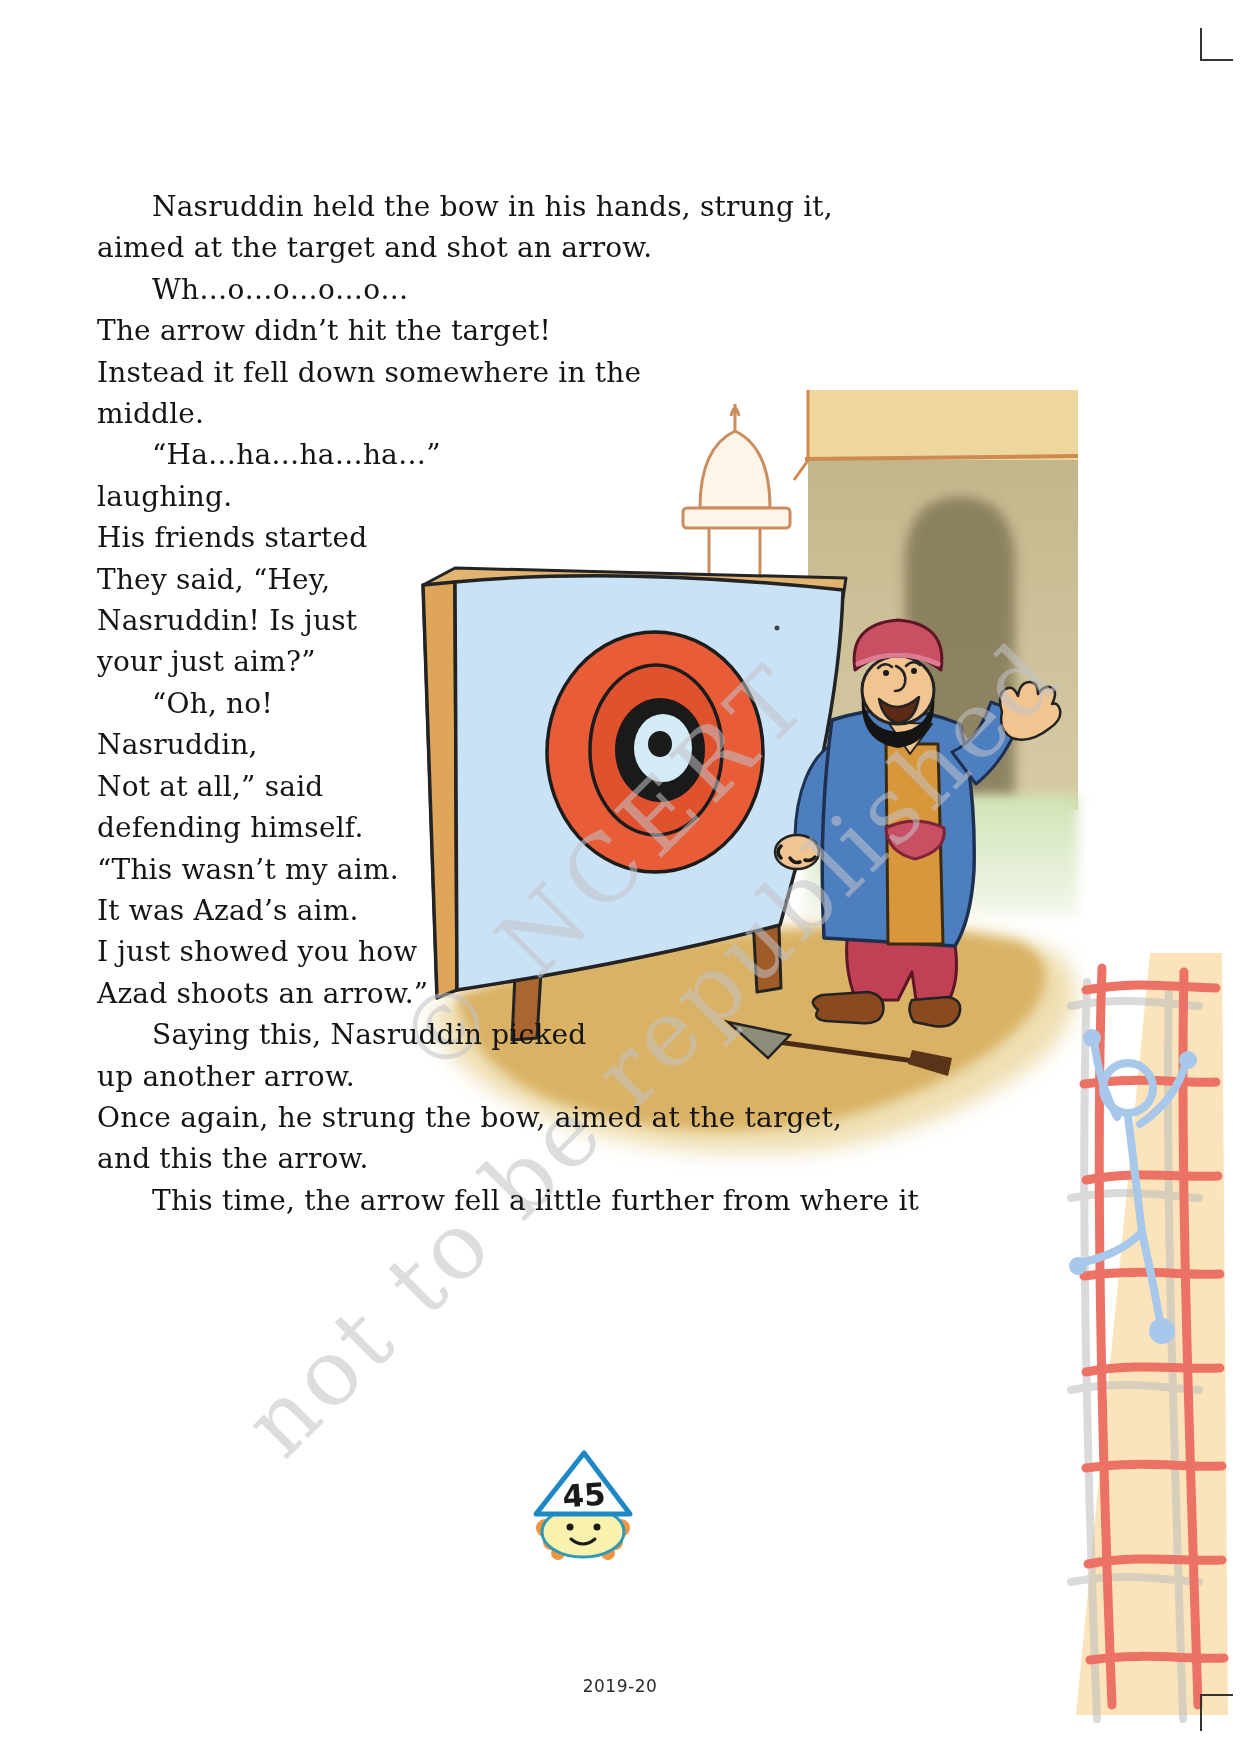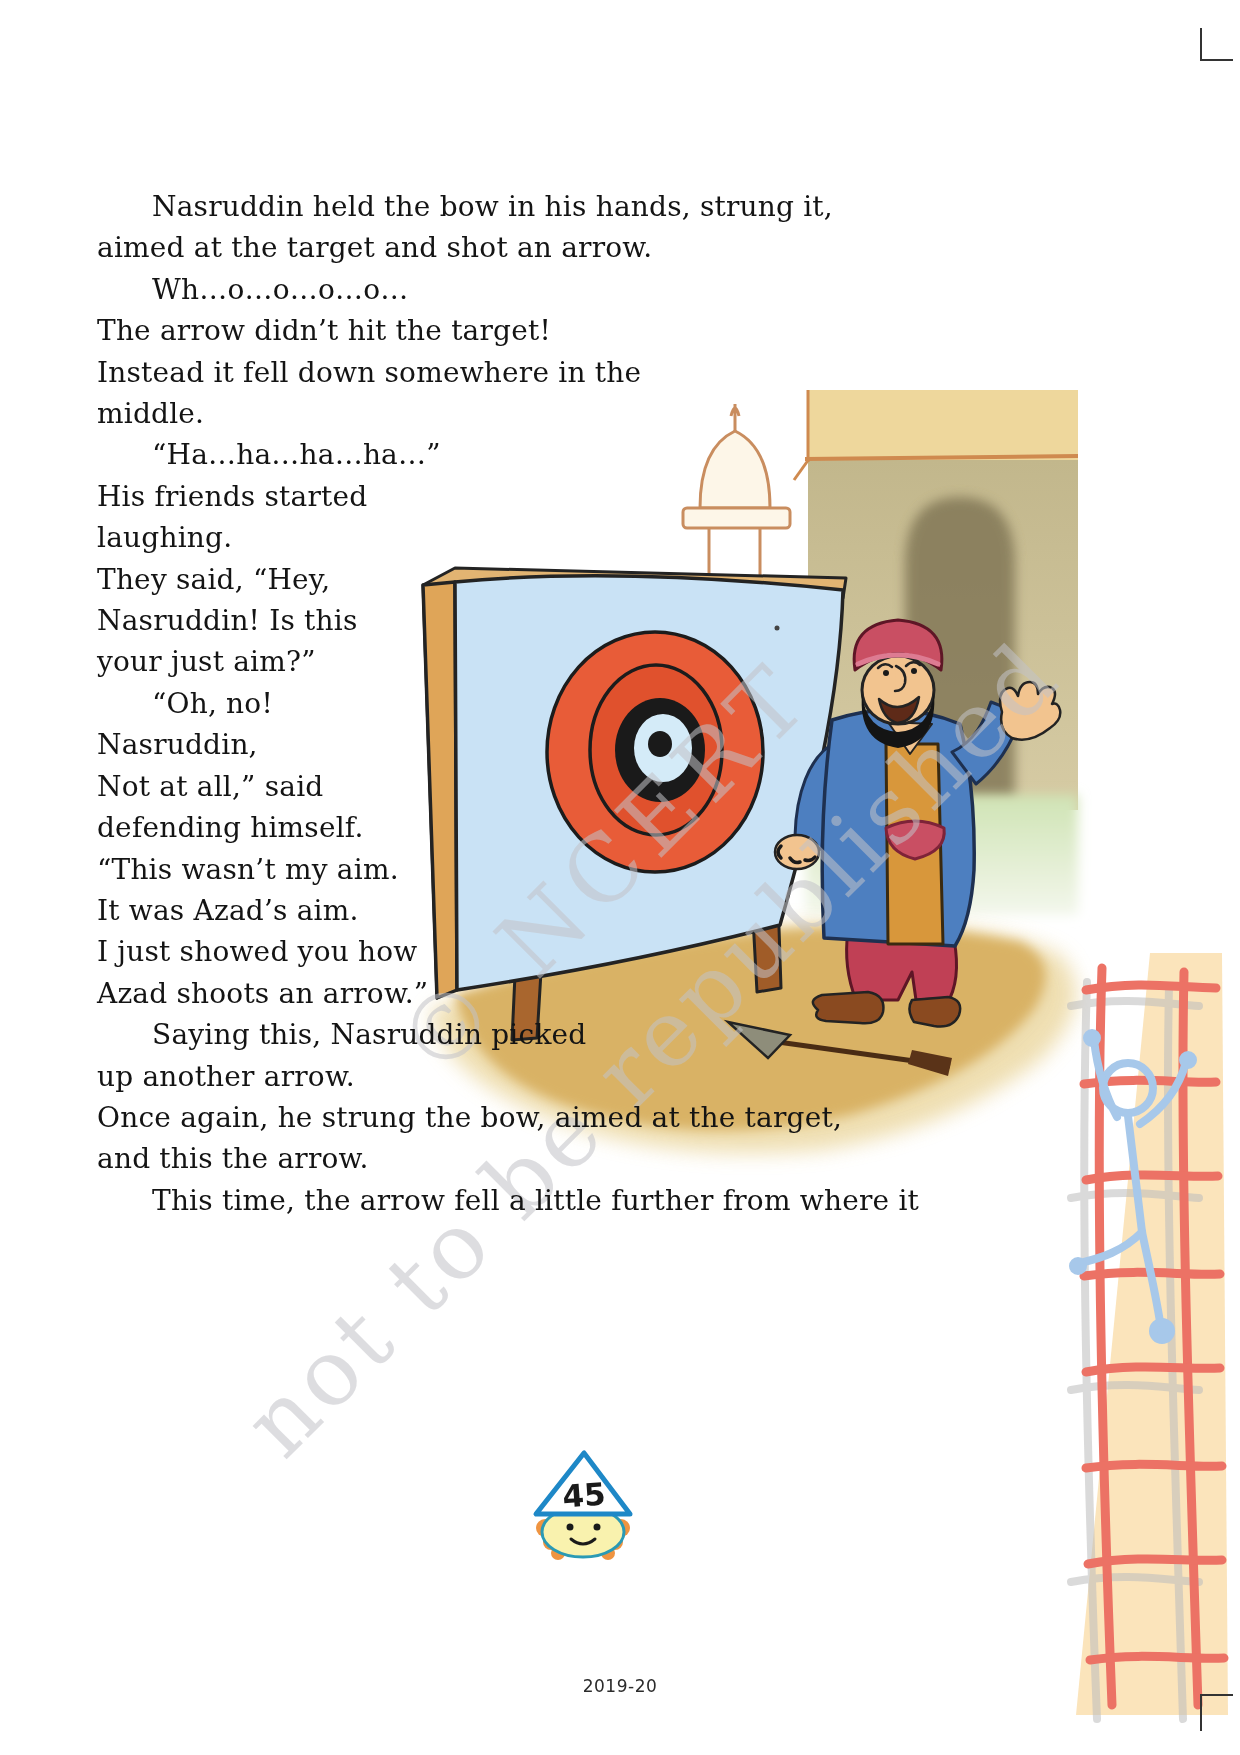--- a/index.html
+++ b/index.html
@@ -198,24 +198,24 @@
   <div class="wm" id="wm2">not to be republished</div>
 
   <div class="story">
     <div class="ln ind">Nasruddin held the bow in his hands, strung it,</div>
     <div class="ln">aimed at the target and shot an arrow.</div>
     <div class="ln ind">Wh…o…o…o…o…</div>
     <div class="ln">The arrow didn’t hit the target!</div>
     <div class="ln">Instead it fell down somewhere in the</div>
     <div class="ln">middle.</div>
     <div class="ln ind">“Ha…ha…ha…ha…”</div>
+    <div class="ln">laughing.</div>
     <div class="ln">His friends started</div>
-    <div class="ln">laughing.</div>
     <div class="ln">They said, “Hey,</div>
-    <div class="ln">Nasruddin! Is this</div>
+    <div class="ln">Nasruddin! Is just</div>
     <div class="ln">your just aim?”</div>
     <div class="ln ind">“Oh, no!</div>
     <div class="ln">Nasruddin,</div>
     <div class="ln">Not at all,” said</div>
     <div class="ln">defending himself.</div>
     <div class="ln">“This wasn’t my aim.</div>
     <div class="ln">It was Azad’s aim.</div>
     <div class="ln">I just showed you how</div>
     <div class="ln">Azad shoots an arrow.”</div>
     <div class="ln ind">Saying this, Nasruddin picked</div>

